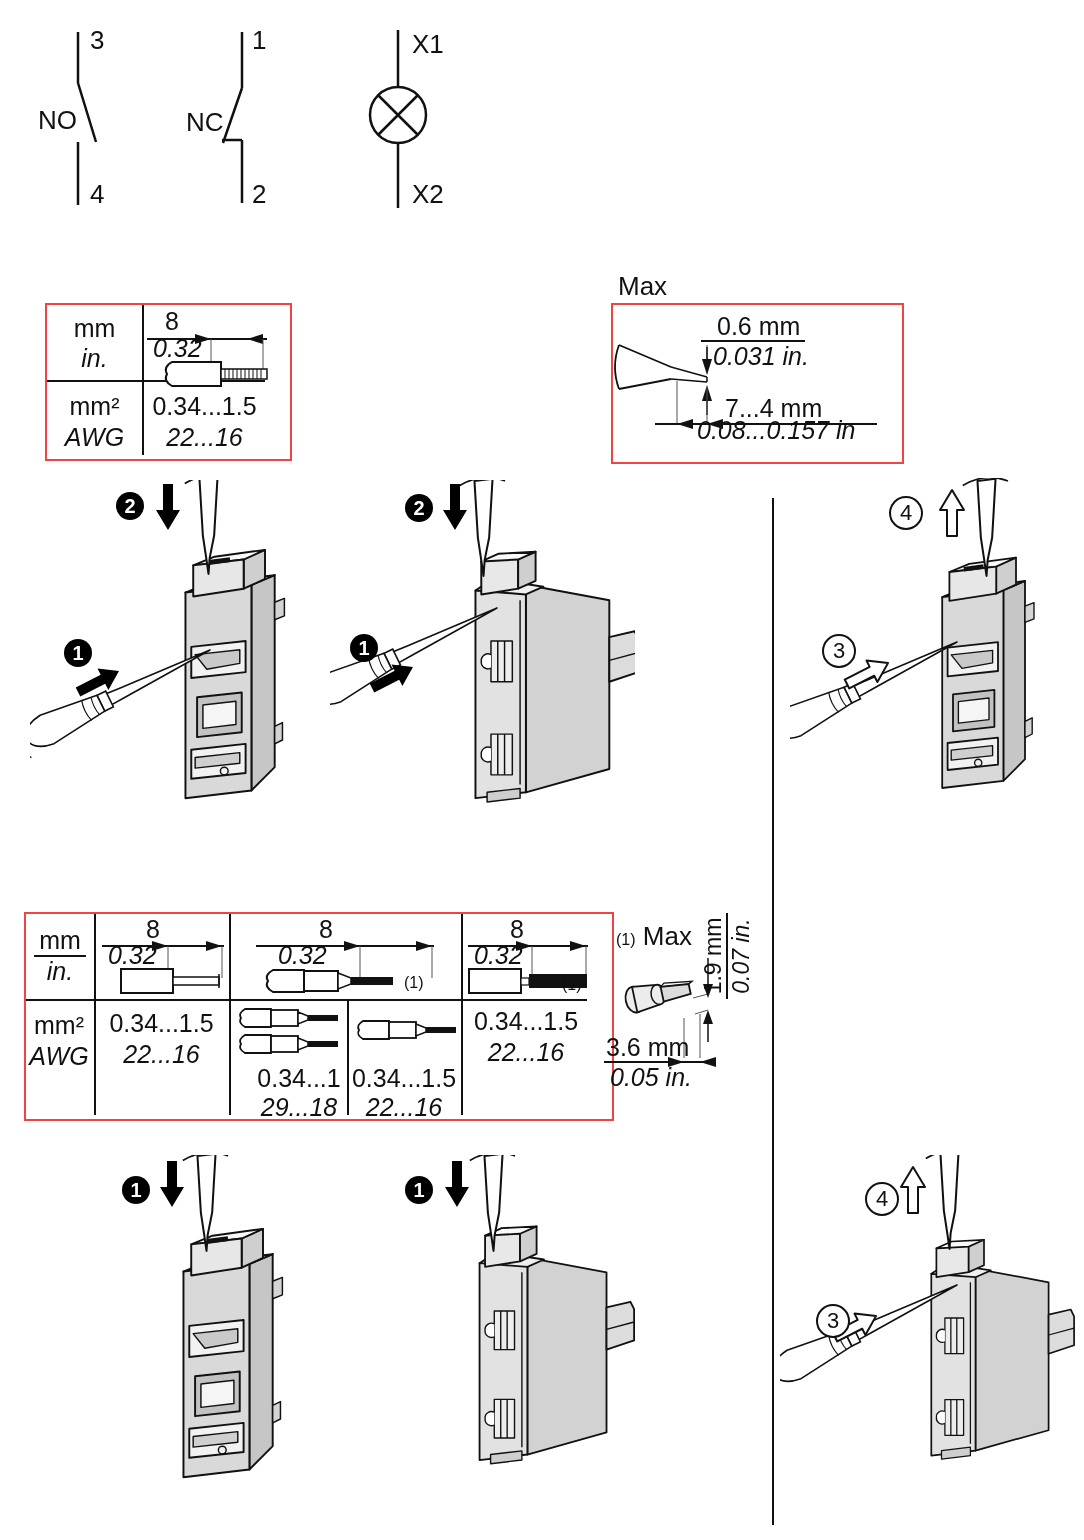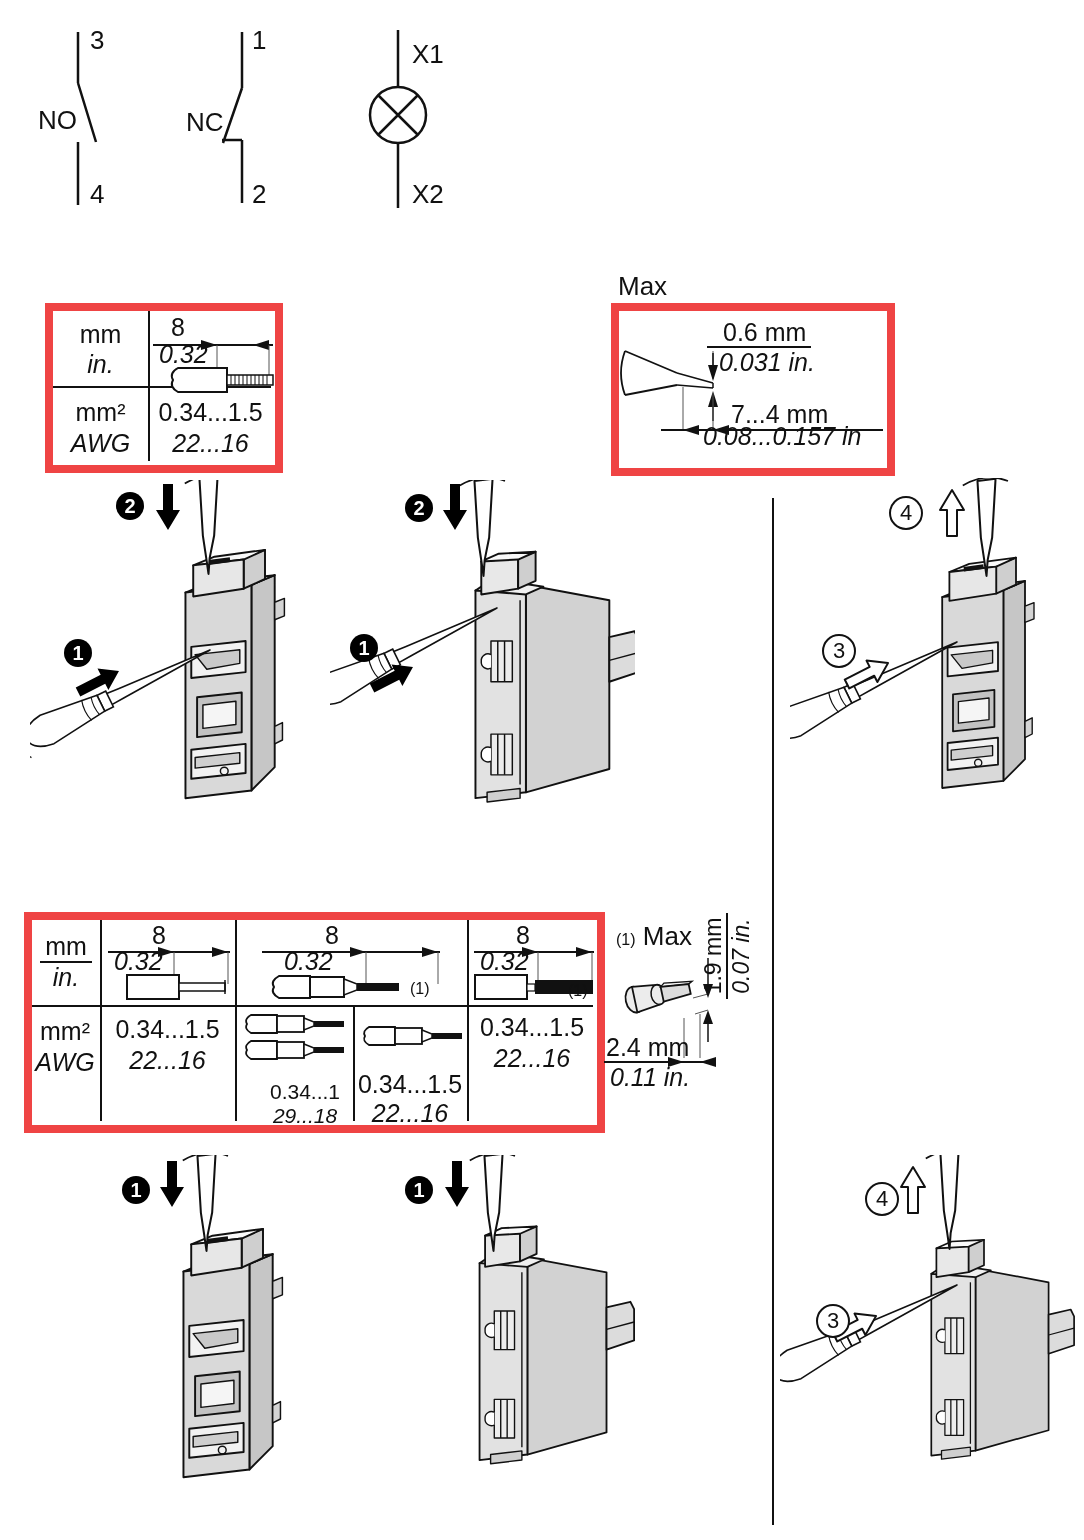--- a/index.html
+++ b/index.html
@@ -6,21 +6,21 @@
   .page{position:relative;width:1084px;height:1540px;background:#fff;overflow:hidden;
         font-family:"Liberation Sans", sans-serif;color:#111;}
   .abs{position:absolute;}
   .t{position:absolute;white-space:nowrap;font-size:26px;line-height:1.1;color:#111;}
   .t25{font-size:25px;}
   .sm{font-size:16px;}
   .it{font-style:italic;}
   .ctr{text-align:center;}
   .frac{display:flex;flex-direction:column;align-items:center;line-height:1.15;}
   .frac .bar{border-bottom:2px solid #111;padding:0 5px;}
-  .box{position:absolute;border:8px solid #ef4444;background:#fff;}
+  .box{position:absolute;border:2px solid #ef4444;background:#fff;padding-left:21px;}
   .vl{position:absolute;width:2px;background:#111;}
   .hl{position:absolute;height:2px;background:#111;}
   .bF{position:absolute;width:28px;height:28px;border-radius:50%;background:#000;color:#fff;
       font-weight:700;font-size:20px;display:flex;align-items:center;justify-content:center;}
   .bO{position:absolute;width:30px;height:30px;border-radius:50%;background:#fff;border:2.5px solid #111;
       color:#111;font-size:22px;display:flex;align-items:center;justify-content:center;}
   svg{overflow:visible;}
   .figsvg{position:absolute;overflow:hidden;}
 </style>
 </head>
@@ -141,21 +141,21 @@
       <circle cx="368" cy="95" r="28"></circle>
       <path d="M348,75 L388,115 M388,75 L348,115"></path>
     </g>
   </svg>
   <div class="t" style="left:90px;top:26px">3</div>
   <div class="t" style="left:38px;top:106px">NO</div>
   <div class="t" style="left:90px;top:180px">4</div>
   <div class="t" style="left:252px;top:26px">1</div>
   <div class="t" style="left:186px;top:108px">NC</div>
   <div class="t" style="left:252px;top:180px">2</div>
-  <div class="t" style="left:412px;top:40px">X1</div>
+  <div class="t" style="left:412px;top:30px">X1</div>
   <div class="t" style="left:412px;top:180px">X2</div>
 
   <div class="box" style="left:45px;top:303px;width:222px;height:154px">
     <div class="vl" style="left:95px;top:0;height:150px"></div>
     <div class="hl" style="left:0;top:75px;width:218px"></div>
     <div class="abs ctr" style="left:0;top:8px;width:95px;font-size:25px;line-height:1.2">
       <div>mm</div>
       <div class="it">in.</div>
     </div>
     <div class="abs ctr" style="left:0;top:86px;width:95px;font-size:25px;line-height:1.25">
@@ -289,21 +289,21 @@
     <svg class="abs" style="left:238px;top:52px" width="132" height="30">
         <use href="#w-ferr"></use>
       </svg>
     <div class="t sm" style="left:378px;top:60px">(1)</div>
     <svg class="abs" style="left:212px;top:92px" width="102" height="24">
         <use href="#w-ferr-sm"></use>
       </svg>
     <svg class="abs" style="left:212px;top:118px" width="102" height="24">
         <use href="#w-ferr-sm"></use>
       </svg>
-    <div class="abs ctr" style="left:203px;top:160px;width:140px;font-size:21px;line-height:1.15">
+    <div class="abs ctr" style="left:203px;top:150px;width:140px;font-size:25px;line-height:1.15">
       <div>0.34...1</div>
       <div class="it">29...18</div>
     </div>
     <svg class="abs" style="left:330px;top:104px" width="102" height="24">
         <use href="#w-ferr-sm"></use>
       </svg>
     <div class="abs ctr" style="left:321px;top:150px;width:114px;font-size:25px;line-height:1.15">
       <div>0.34...1.5</div>
       <div class="it">22...16</div>
     </div>
@@ -339,22 +339,22 @@
       <path d="M112,74 L112,92" stroke="#111" stroke-width="1.5"></path>
     <path d="M88,68 L88,108 M104,64 L104,108" stroke="#555" stroke-width="1"></path>
     <path d="M8,112 L108,112" stroke="#111" stroke-width="1.8"></path>
     <path d="M88,112 L72,107 L72,117 Z" fill="#111"></path>
     <path d="M104,112 L120,107 L120,117 Z" fill="#111"></path>
   </svg>
   <div class="abs frac" style="left:676px;top:924px;width:112px;height:64px;transform:rotate(-90deg);font-size:23px">
     <span class="bar">1.9 mm</span>
     <span class="it">0.07 in.</span>
   </div>
-  <div class="t t25" style="left:606px;top:1034px">2.4 mm</div>
-  <div class="t t25 it" style="left:610px;top:1064px">0.11 in.</div>
+  <div class="t t25" style="left:606px;top:1034px">3.6 mm</div>
+  <div class="t t25 it" style="left:610px;top:1064px">0.05 in.</div>
 
   <svg class="figsvg" style="left:90px;top:1155px" width="245" height="380">
     <use href="#blk-front" transform="translate(76,70) scale(0.97)"></use>
     <use href="#sd-top" transform="translate(86,-8) scale(1.13)"></use>
     <use href="#arr-dn" transform="translate(82,6)"></use>
   </svg>
   <div class="bF" style="left:122px;top:1176px">
       <span>1</span>
     </div>
 

